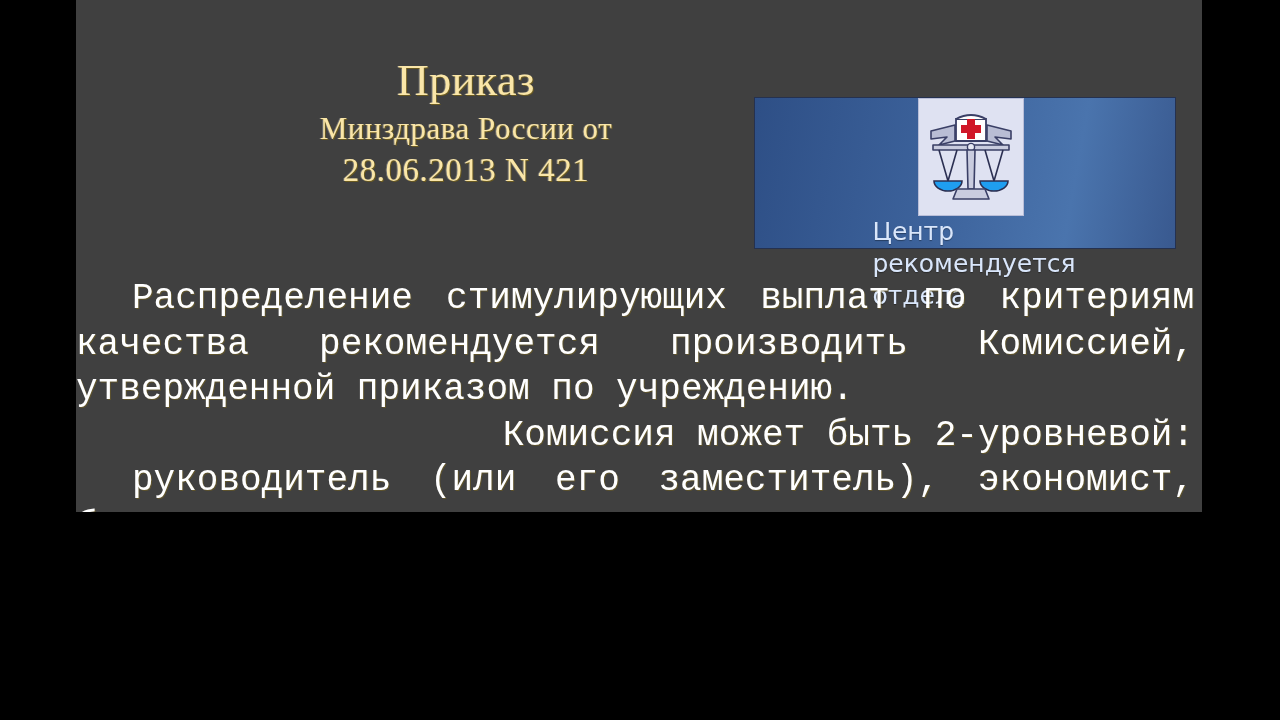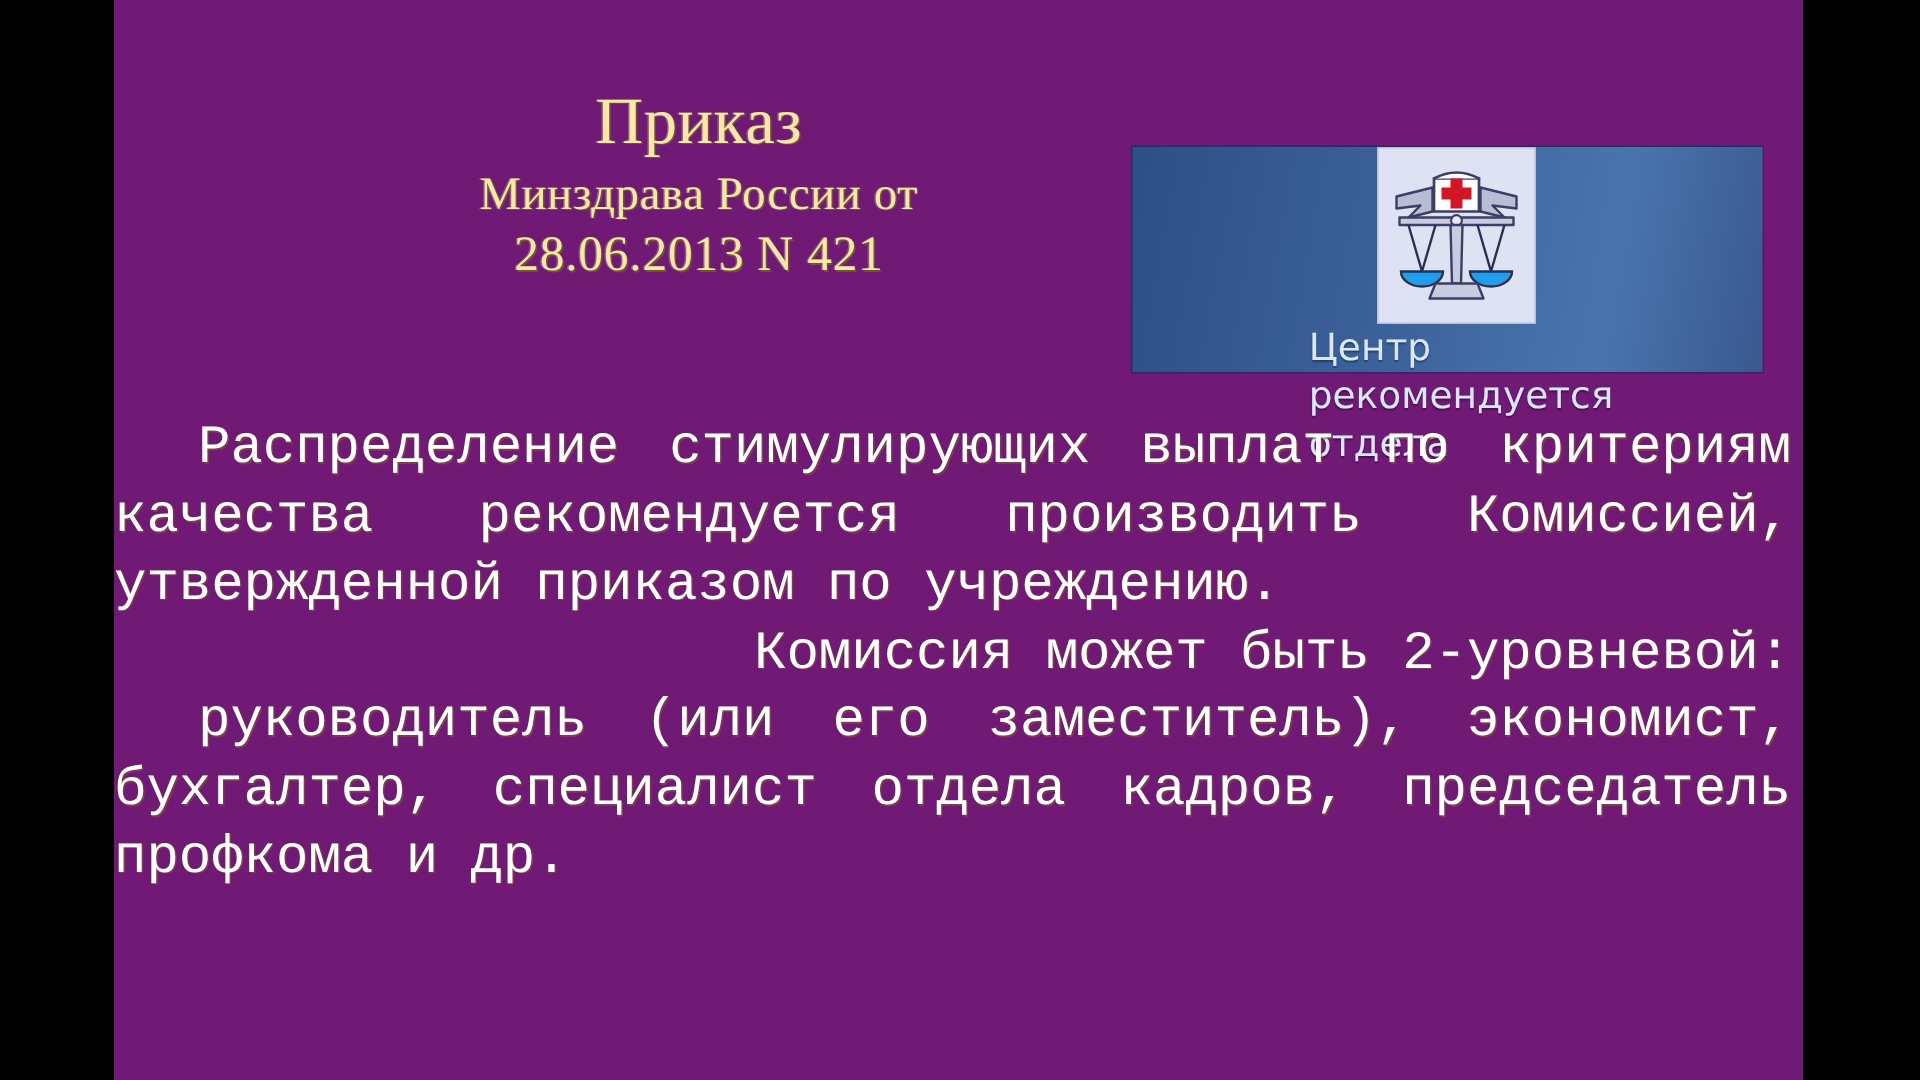--- a/index.html
+++ b/index.html
@@ -31,22 +31,22 @@
   }
   #letterbox-left  { left: 0;   width: 76px; }
   #letterbox-right { left: 1202px; width: 78px; }
 
   
   #slide-canvas {
     position: absolute;
     left: 76px;
     top: 0;
     width: 1126px;
-    height: 720px;
-    background: #701a75;
+    height: 512px;
+    background: #404040;
     overflow: hidden;
   }
 
   
   #title-block {
     position: absolute;
     left: 60px;
     top: 52px;
     width: 660px;
     text-align: center;

